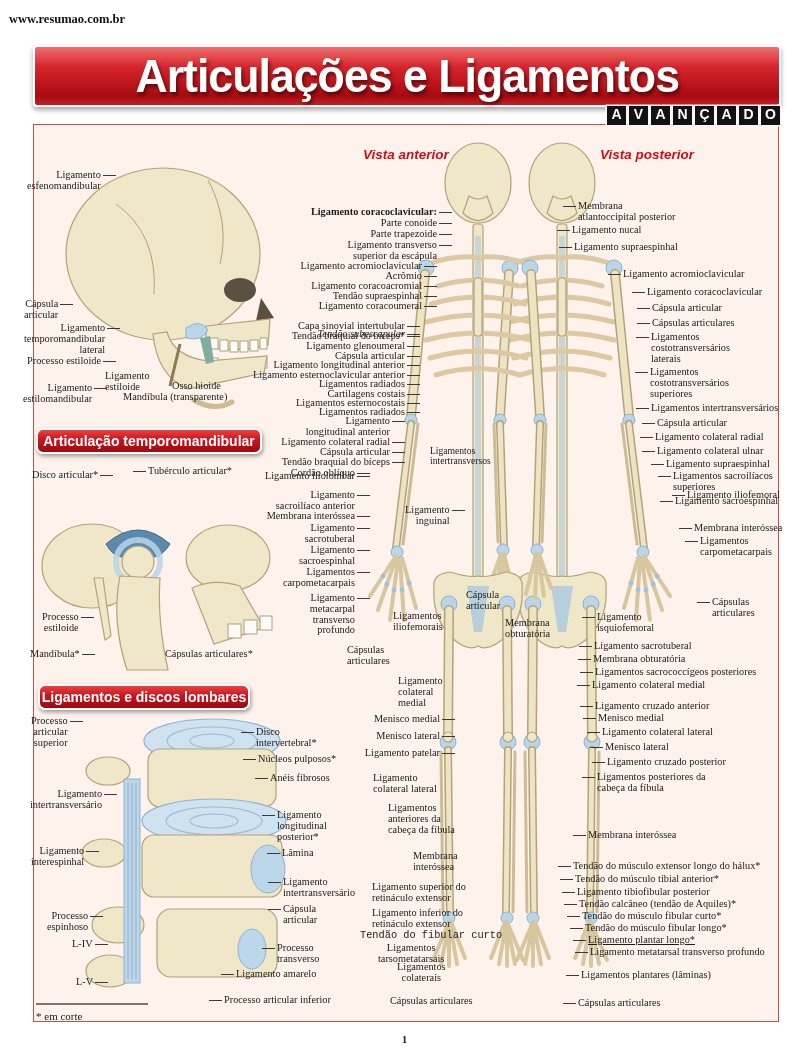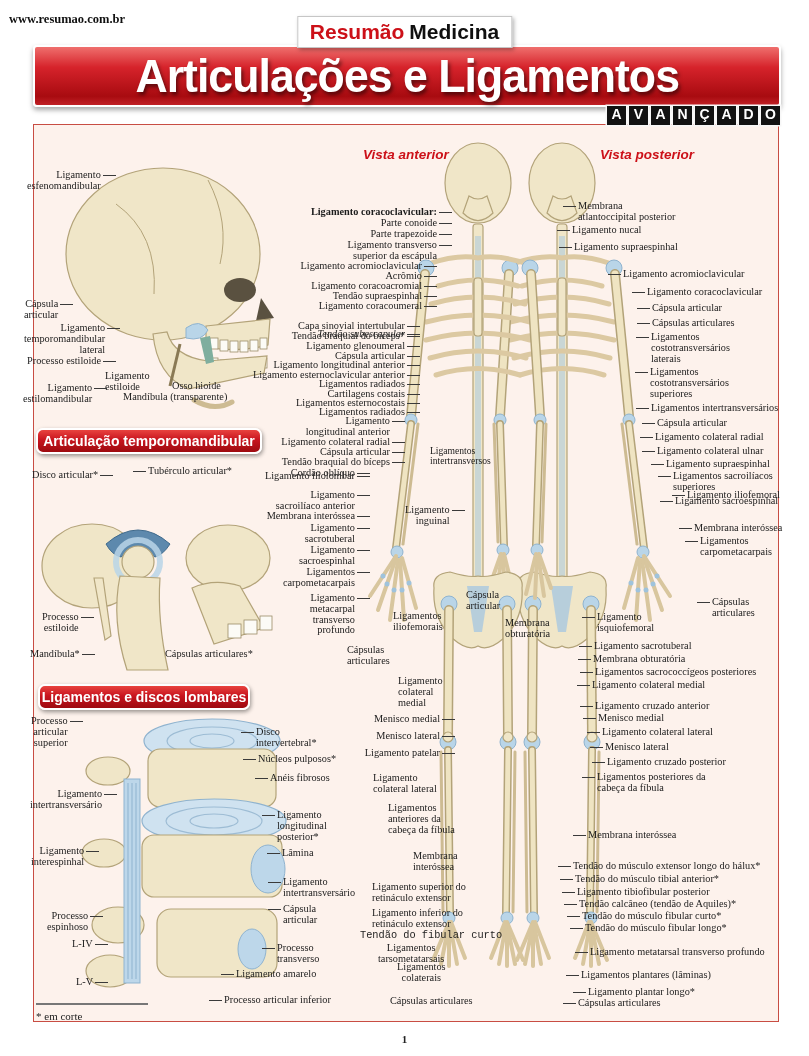--- a/index.html
+++ b/index.html
@@ -58,23 +58,20 @@
   .lig{fill:#bdd7ea;stroke:#8fb3cf;stroke-width:1;}
 </style>
 </head>
 <body>
 
 <div class="page">
   <div class="frame"></div>
   <div class="url">www.resumao.com.br</div>
   <div class="banner">
     <h1>Articulações e Ligamentos</h1>
-  </div>
-  <div class="badge">
-    <span class="brand">Resumão</span><span class="series">Medicina</span>
   </div>
   <div class="level"><span class="lv">A</span><span class="lv">V</span><span class="lv">A</span><span class="lv">N</span><span class="lv">Ç</span><span class="lv">A</span><span class="lv">D</span><span class="lv">O</span></div>
 
   <div class="secbar" style="left:36px;top:428px;width:226px;">Articulação temporomandibular</div>
   <div class="secbar" style="left:38px;top:684px;width:212px;">Ligamentos e discos lombares</div>
 
   <div class="vista" style="left:363px;top:147px;">Vista anterior</div>
   <div class="vista" style="left:600px;top:147px;">Vista posterior</div>
 
   <div class="lbl ra" style="left:27px;top:170px;">Ligamento
@@ -245,21 +242,21 @@
   <div class="lbl la" style="left:607px;top:757px;">Ligamento cruzado posterior</div>
   <div class="lbl la" style="left:597px;top:772px;">Ligamentos posteriores da
 cabeça da fíbula</div>
   <div class="lbl la" style="left:588px;top:830px;">Membrana interóssea</div>
   <div class="lbl la" style="left:573px;top:861px;">Tendão do músculo extensor longo do hálux*</div>
   <div class="lbl la" style="left:575px;top:874px;">Tendão do músculo tibial anterior*</div>
   <div class="lbl la" style="left:577px;top:887px;">Ligamento tibiofibular posterior</div>
   <div class="lbl la" style="left:579px;top:899px;">Tendão calcâneo (tendão de Aquiles)*</div>
   <div class="lbl la" style="left:582px;top:911px;">Tendão do músculo fibular curto*</div>
   <div class="lbl la" style="left:585px;top:923px;">Tendão do músculo fibular longo*</div>
-  <div class="lbl la" style="left:588px;top:987px;">Ligamento plantar longo*</div>
+  <div class="lbl la" style="left:588px;top:935px;text-decoration:underline;">Ligamento plantar longo*</div>
   <div class="lbl la" style="left:590px;top:947px;">Ligamento metatarsal transverso profundo</div>
   <div class="lbl la" style="left:581px;top:970px;">Ligamentos plantares (lâminas)</div>
   <div class="lbl la" style="left:578px;top:998px;">Cápsulas articulares</div>
 
   <svg class="art" style="left:58px;top:162px;" width="235" height="255" viewBox="0 0 235 255">
     <ellipse class="bone" cx="105" cy="92" rx="97" ry="86"></ellipse>
     <path d="M150,18 Q172,60 162,102" fill="none" stroke="#b3a379" stroke-width="1"></path>
     <path d="M58,42 Q100,72 96,132" fill="none" stroke="#b3a379" stroke-width="1"></path>
     <ellipse cx="182" cy="128" rx="16" ry="12" fill="#5a5140"></ellipse>
     <path d="M203,136 L216,156 L198,159 Z" fill="#5a5140"></path>

